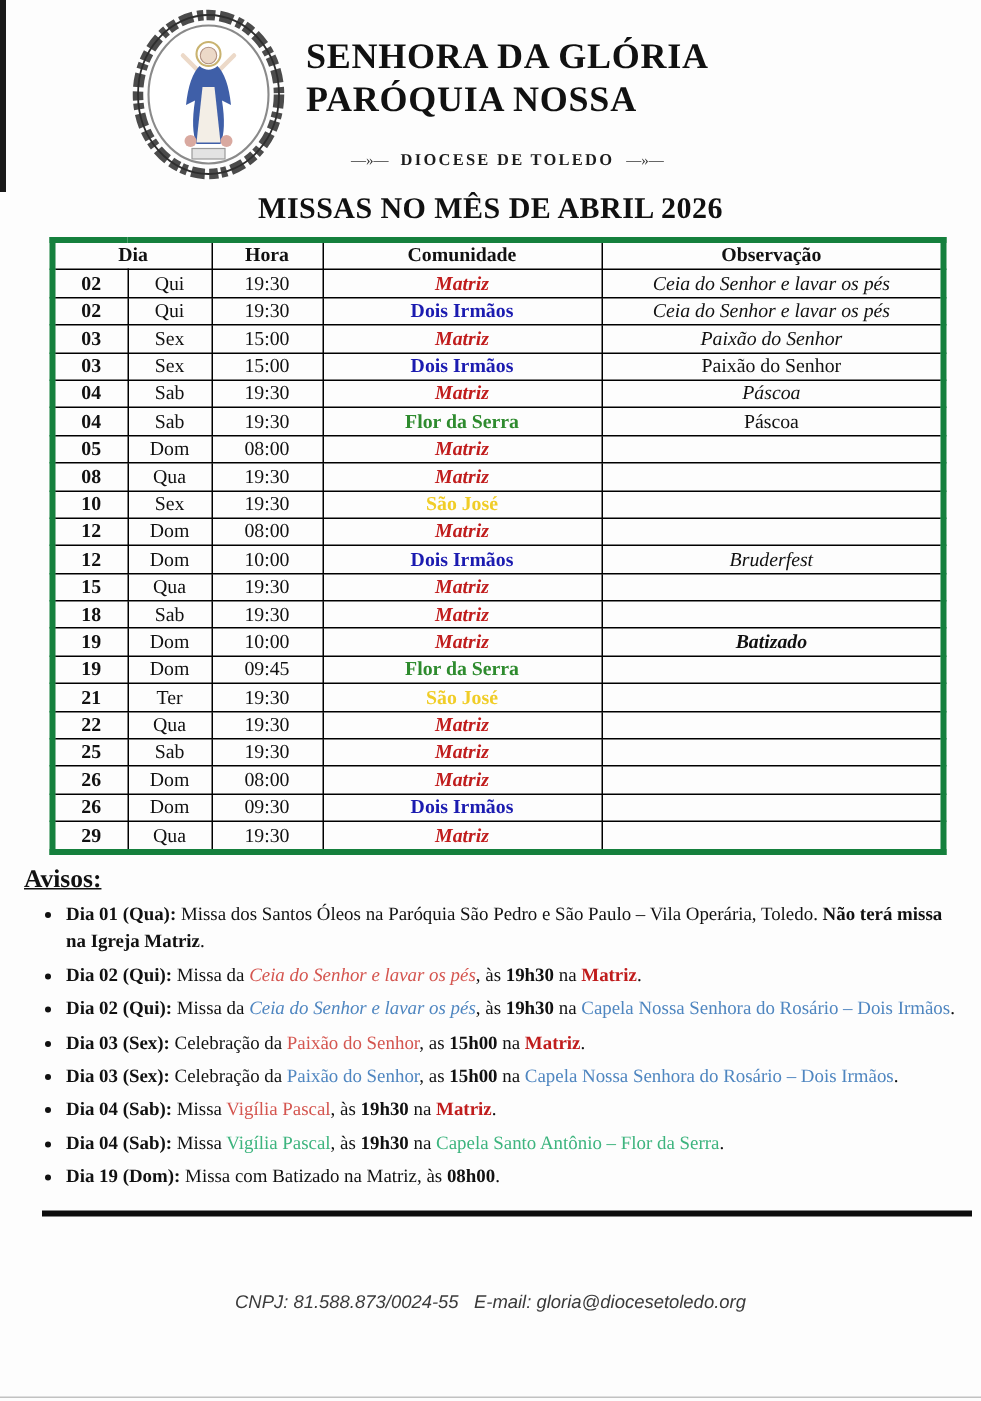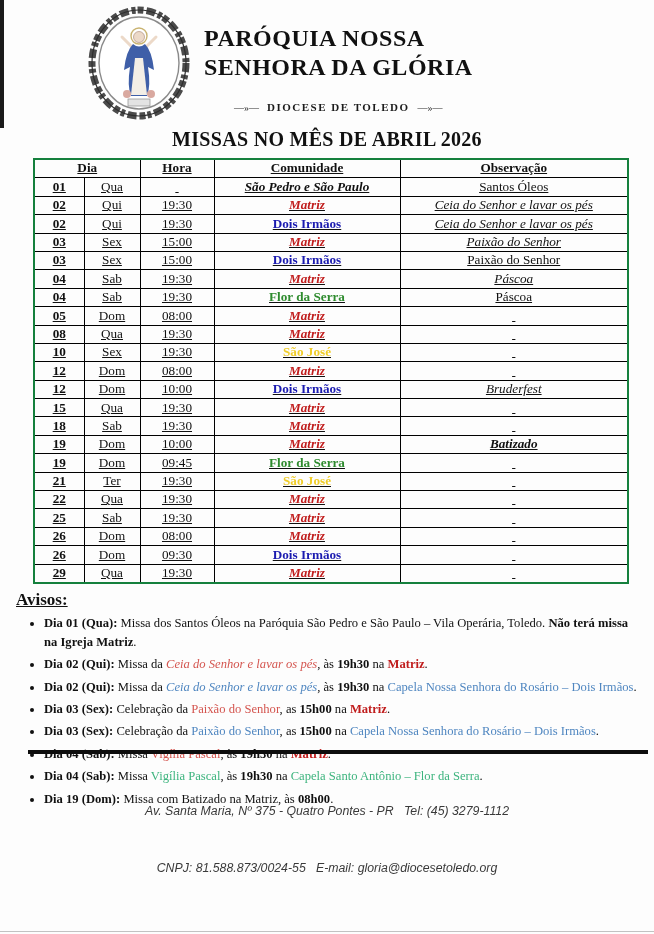--- a/index.html
+++ b/index.html
@@ -21,21 +21,21 @@
 
   
   .doc-title{text-align:center;font-size:20px;font-weight:bold;margin:10px 0 7px 0;letter-spacing:.3px;}
 
   
   table.schedule{border-collapse:collapse;margin-left:33px;width:594px;table-layout:fixed;}
   table.schedule th,table.schedule td{
     border:1px solid #000;height:17.4px;padding:0 2px;font-size:13.2px;
     text-align:center;overflow:hidden;white-space:nowrap;line-height:1.1;
   }
-  table.schedule{border:2px solid #15803d;text-decoration:underline;}
+  table.schedule{border:4px solid #15803d;}
   th{font-weight:bold;}
   th.h-com{text-align:left;padding-left:5px;}
   td.col-dia{font-weight:bold;}
   .b{font-weight:bold;}
   .i{font-style:italic;margin-top:40px;}
   .bi{font-weight:bold;font-style:italic;}
 
   
   .avisos{margin:6px 10px 0 16px;}
   .avisos-heading{font-size:17px;font-weight:bold;text-decoration:underline;margin:2px 0 4px 0;}
@@ -73,22 +73,22 @@
 
         <path d="M49 52 L45 89 L61 89 L57 52 Z" fill="#f3eee6"></path>
 
         <circle cx="41" cy="88" r="4" fill="#d9a9a0"></circle>
         <circle cx="65" cy="88" r="4" fill="#d9a9a0"></circle>
 
         <rect x="42" y="93" width="22" height="7" fill="#e3e3e3" stroke="#9a9a9a" stroke-width="0.8"></rect>
       </svg>
     </div>
     <div class="header-text">
+      <div class="parish-line">SENHORA DA GLÓRIA</div>
       <div class="parish-line">PARÓQUIA NOSSA</div>
-      <div class="parish-line">SENHORA DA GLÓRIA</div>
       <div class="diocese-line">
         <span class="orn">—»—</span><span>DIOCESE DE TOLEDO</span><span class="orn">—»—</span>
       </div>
     </div>
   </div>
 
   <div class="doc-title">MISSAS NO MÊS DE ABRIL 2026</div>
 
   <table class="schedule">
     <colgroup>
@@ -101,27 +101,20 @@
     <thead>
       <tr>
         <th colspan="2">Dia</th>
         <th>Hora</th>
         <th class="h-com">Comunidade</th>
         <th>Observação</th>
       </tr>
     </thead>
     <tbody>
         <tr>
-          <td class="col-dia">01</td>
-          <td class="col-sem">Qua</td>
-          <td class="col-hora">&nbsp;</td>
-          <td class="col-com bi" style="color: rgb(17, 17, 17);">São Pedro e São Paulo</td>
-          <td class="col-obs">Santos Óleos</td>
-        </tr>
-        <tr>
           <td class="col-dia">02</td>
           <td class="col-sem">Qui</td>
           <td class="col-hora">19:30</td>
           <td class="col-com bi" style="color: rgb(192, 29, 29);">Matriz</td>
           <td class="col-obs i">Ceia do Senhor e lavar os pés</td>
         </tr>
         <tr>
           <td class="col-dia">02</td>
           <td class="col-sem">Qui</td>
           <td class="col-hora">19:30</td>
@@ -274,17 +267,16 @@
         <li><span class="b">Dia 03 (Sex):</span><span> Celebração da </span><span style="color: rgb(79, 134, 192);">Paixão do Senhor</span><span>, as </span><span class="b">15h00</span><span> na </span><span style="color: rgb(79, 134, 192);">Capela Nossa Senhora do Rosário – Dois Irmãos</span><span>.</span></li>
         <li><span class="b">Dia 04 (Sab):</span><span> Missa </span><span style="color: rgb(212, 85, 79);">Vigília Pascal</span><span>, às </span><span class="b">19h30</span><span> na </span><span class="b" style="color: rgb(192, 29, 29);">Matriz</span><span>.</span></li>
         <li><span class="b">Dia 04 (Sab):</span><span> Missa </span><span style="color: rgb(61, 180, 126);">Vigília Pascal</span><span>, às </span><span class="b">19h30</span><span> na </span><span style="color: rgb(61, 180, 126);">Capela Santo Antônio – Flor da Serra</span><span>.</span></li>
         <li><span class="b">Dia 19 (Dom):</span><span> Missa com Batizado na Matriz, às </span><span class="b">08h00</span><span>.</span></li>
       </ul>
   </div>
 
   <div class="footer">
     <div class="footer-divider"></div>
     <div class="footer-text">
-      <div>Av. Santa Maria, Nº 375 - Quatro Pontes - PR   Tel: (45) 3279-1112</div>
       <div>CNPJ: 81.588.873/0024-55   E-mail: gloria@diocesetoledo.org</div>
     </div>
   </div>
 </div>
 
 </body></html>

